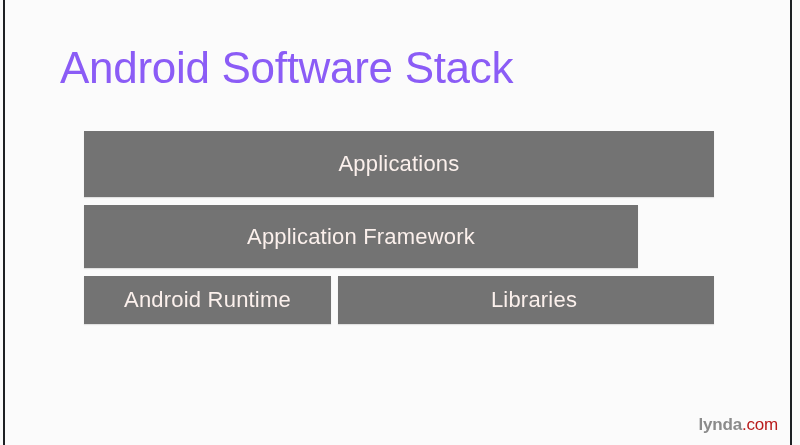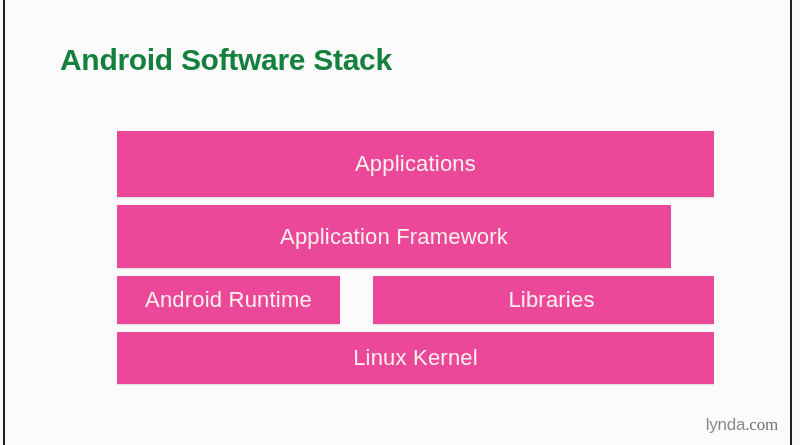--- a/index.html
+++ b/index.html
@@ -42,82 +42,80 @@
     left: 5px;
     width: 785px;
     height: 445px;
     background: #fbfbfb;
   }
 
   #title {
     position: absolute;
     left: 60px;
     top: 43px;
-    font-size: 30px;
-    font-weight: bold;
+    font-size: 44px;
+    font-weight: normal;
     letter-spacing: -0.3px;
-    color: #15803d;
+    color: #8b5cf6;
     white-space: nowrap;
   }
 
   
   #stack {
     position: absolute;
     left: 84px;
     top: 131px;
     width: 630px;
   }
 
   .stack-row {
     display: flex;
     width: 630px;
     margin-bottom: 8px;
   }
 
   .layer {
-    background: #ec4899;
+    background: #737373;
     color: #fbf0ec;
     font-size: 22px;
     letter-spacing: 0.2px;
     display: flex;
     align-items: center;
     justify-content: center;
     box-sizing: border-box;
     text-align: center;
     box-shadow: 0 1px 1px rgba(0,0,0,0.10);
-    margin-left: 33px;
   }
 
   .layer.applications      { width: 630px; height: 66px; }
   .layer.framework         { width: 554px; height: 63px; }
   .layer.runtime           { width: 247px; height: 48px; }
   .layer.libraries         { width: 376px; height: 48px; padding-left: 16px; }
   .layer.kernel            { width: 630px; height: 52px; }
 
   .row-split { justify-content: space-between; }
 
   
   #watermark {
     position: absolute;
     right: 22px;
     bottom: 12px;
     font-size: 17px;
     line-height: 1;
     white-space: nowrap;
   }
   #watermark .wm-brand {
-    font-weight: normal;
+    font-weight: bold;
     color: #8b8b8b;
     letter-spacing: -0.2px;
   }
   #watermark .wm-tld {
     font-weight: normal;
-    color: #737373;
+    color: #b91c1c;
     letter-spacing: -0.2px;
-    font-family: Liberation Serif, serif;
   }
 </style>
 </head>
 <body>
 
 <div id="slide">
 
   <div class="page-field"></div>
   <div class="frame-edge left"></div>
   <div class="frame-edge right"></div>
@@ -132,23 +130,20 @@
 
     <div class="stack-row">
       <div class="layer framework">Application Framework</div>
     </div>
 
     <div class="stack-row row-split">
       <div class="layer runtime">Android Runtime</div>
       <div class="layer libraries">Libraries</div>
     </div>
 
-    <div class="stack-row">
-      <div class="layer kernel">Linux Kernel</div>
-    </div>
 
   </div>
 
   <div id="watermark">
     <span class="wm-brand">lynda</span><span class="wm-tld">.com</span>
   </div>
 
 </div>
 
 </body></html>

